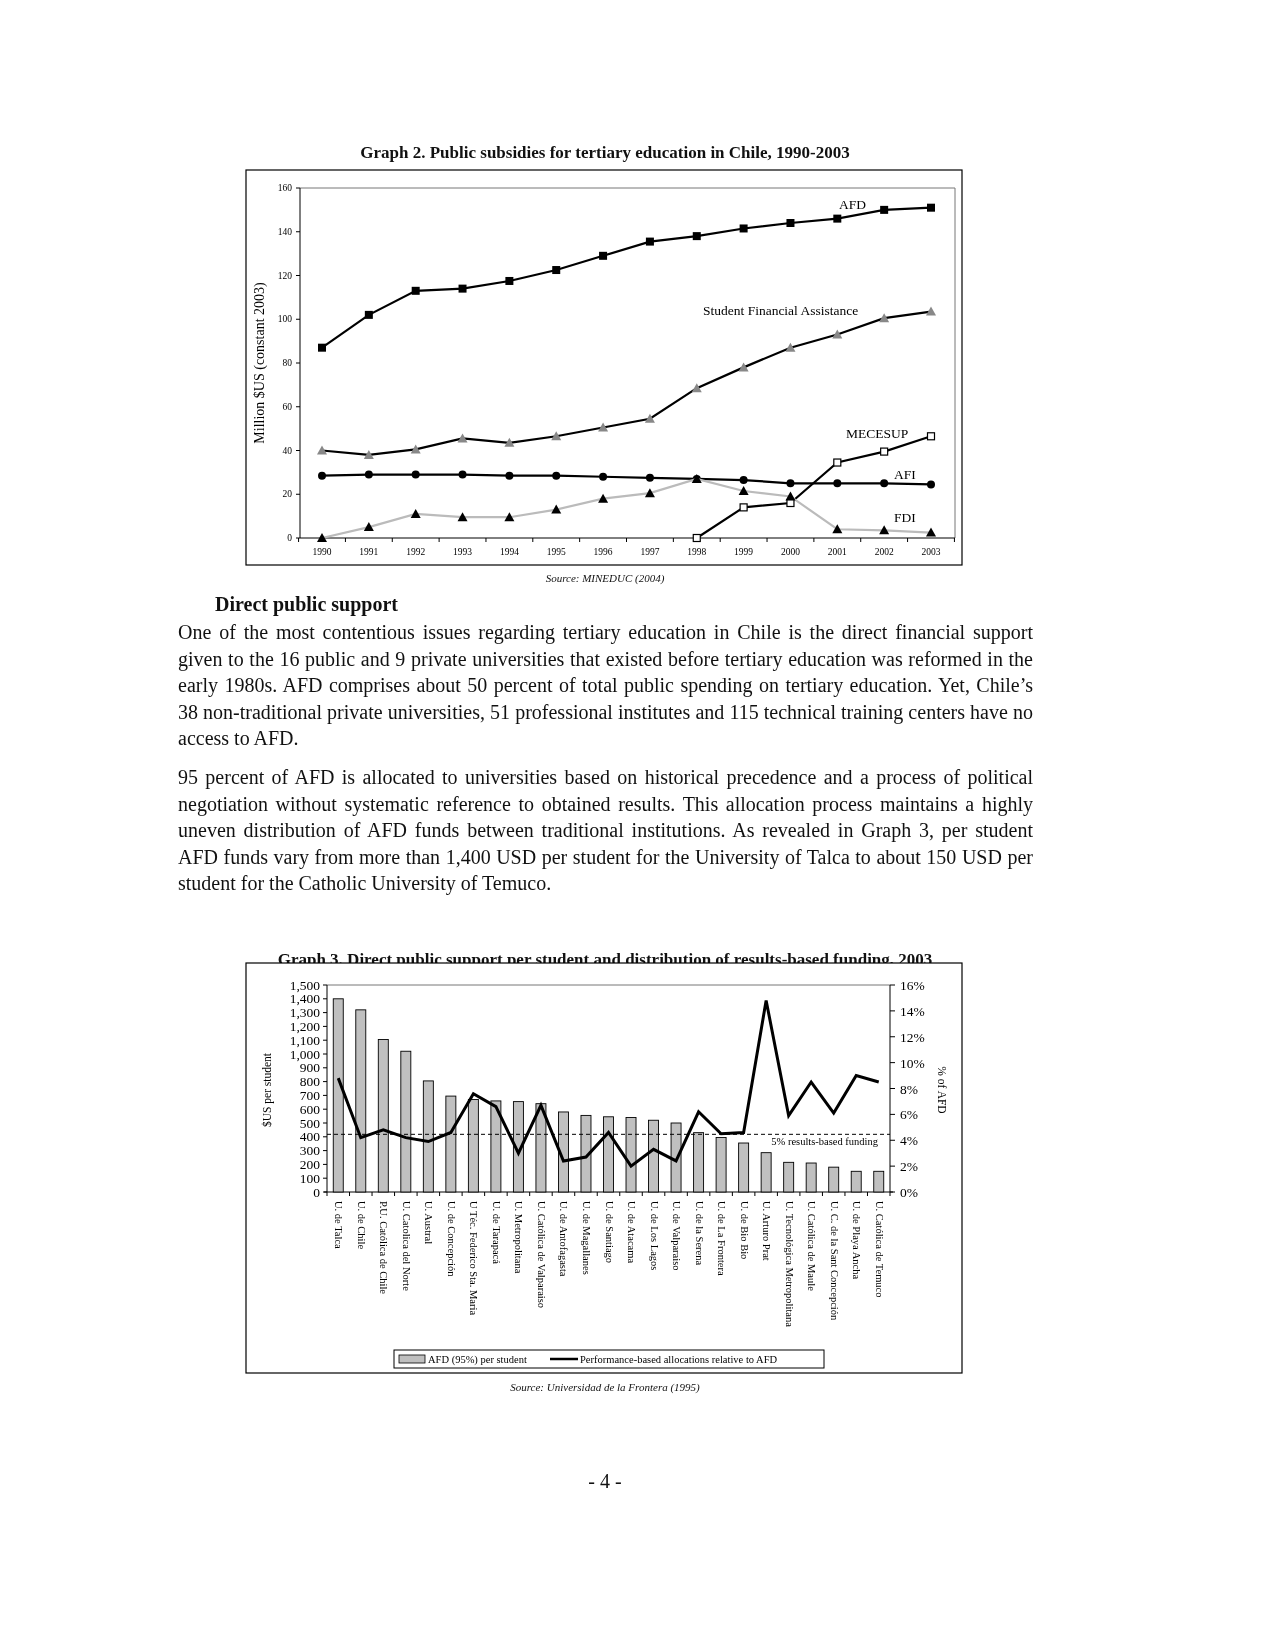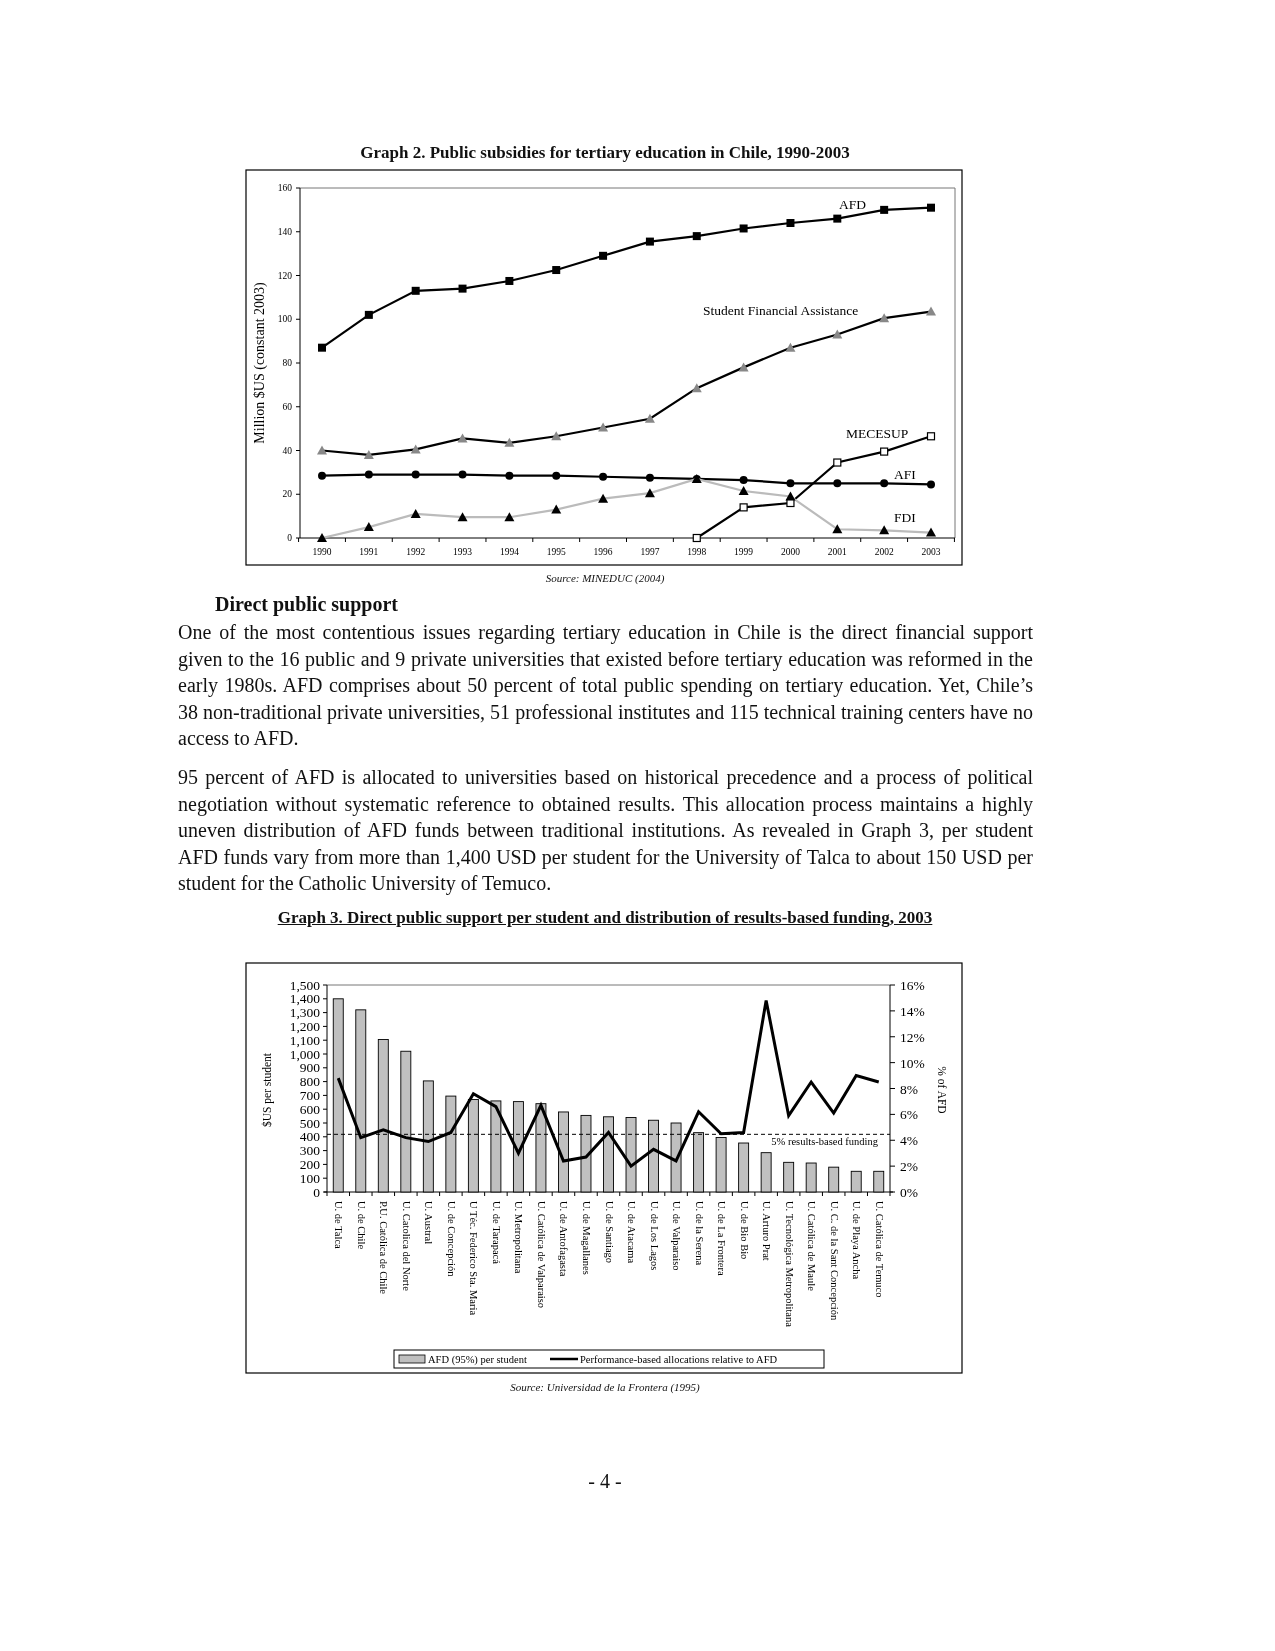--- a/index.html
+++ b/index.html
@@ -144,21 +144,21 @@
       <text x="894" y="479" font-size="13.5">AFI</text>
       <text x="894" y="522" font-size="13.5">FDI</text>
     </svg>
 </div>
 <div class="abs src" style="left:245px; top:572px; width:720px;">Source: MINEDUC (2004)</div>
 
 <div class="abs h2" style="left:178px; top:593px;margin-left:37px;">Direct public support</div>
 <div class="abs para" style="left:178px; top:619px; width:855px;">One of the most contentious issues regarding tertiary education in Chile is the direct financial support given to the 16 public and 9 private universities that existed before tertiary education was reformed in the early 1980s. AFD comprises about 50 percent of total public spending on tertiary education. Yet, Chile’s 38 non-traditional private universities, 51 professional institutes and 115 technical training centers have no access to AFD.</div>
 <div class="abs para" style="left:178px; top:764px; width:855px;">95 percent of AFD is allocated to universities based on historical precedence and a process of political negotiation without systematic reference to obtained results. This allocation process maintains a highly uneven distribution of AFD funds between traditional institutions. As revealed in Graph 3, per student AFD funds vary from more than 1,400 USD per student for the University of Talca to about 150 USD per student for the Catholic University of Temuco.</div>
 
-<div class="abs cap" style="left:200px; top:908px; width:810px;text-decoration:underline;">Graph 3. Direct public support per student and distribution of results-based funding, 2003</div>
+<div class="abs cap" style="left:200px; top:950px; width:810px;">Graph 3. Direct public support per student and distribution of results-based funding, 2003</div>
 
 <div class="abs" style="left:245px; top:962px; width:718px; height:411px;">
   <svg id="g3" width="718" height="412" viewBox="245 962 718 412" xmlns="http://www.w3.org/2000/svg">
       <rect x="246" y="963" width="716" height="410" fill="#fff" stroke="#000" stroke-width="1.2"></rect>
       <line x1="327" y1="985" x2="890" y2="985" stroke="#777"></line>
       <line x1="327" y1="985" x2="327" y2="1192" stroke="#000"></line>
       <line x1="890" y1="985" x2="890" y2="1192" stroke="#000"></line>
       <line x1="324" y1="1192" x2="893" y2="1192" stroke="#000"></line>
       <line x1="323" y1="1192" x2="327" y2="1192" stroke="#000"></line>
       <text x="320" y="1196.5" font-size="13.5" text-anchor="end">0</text>

